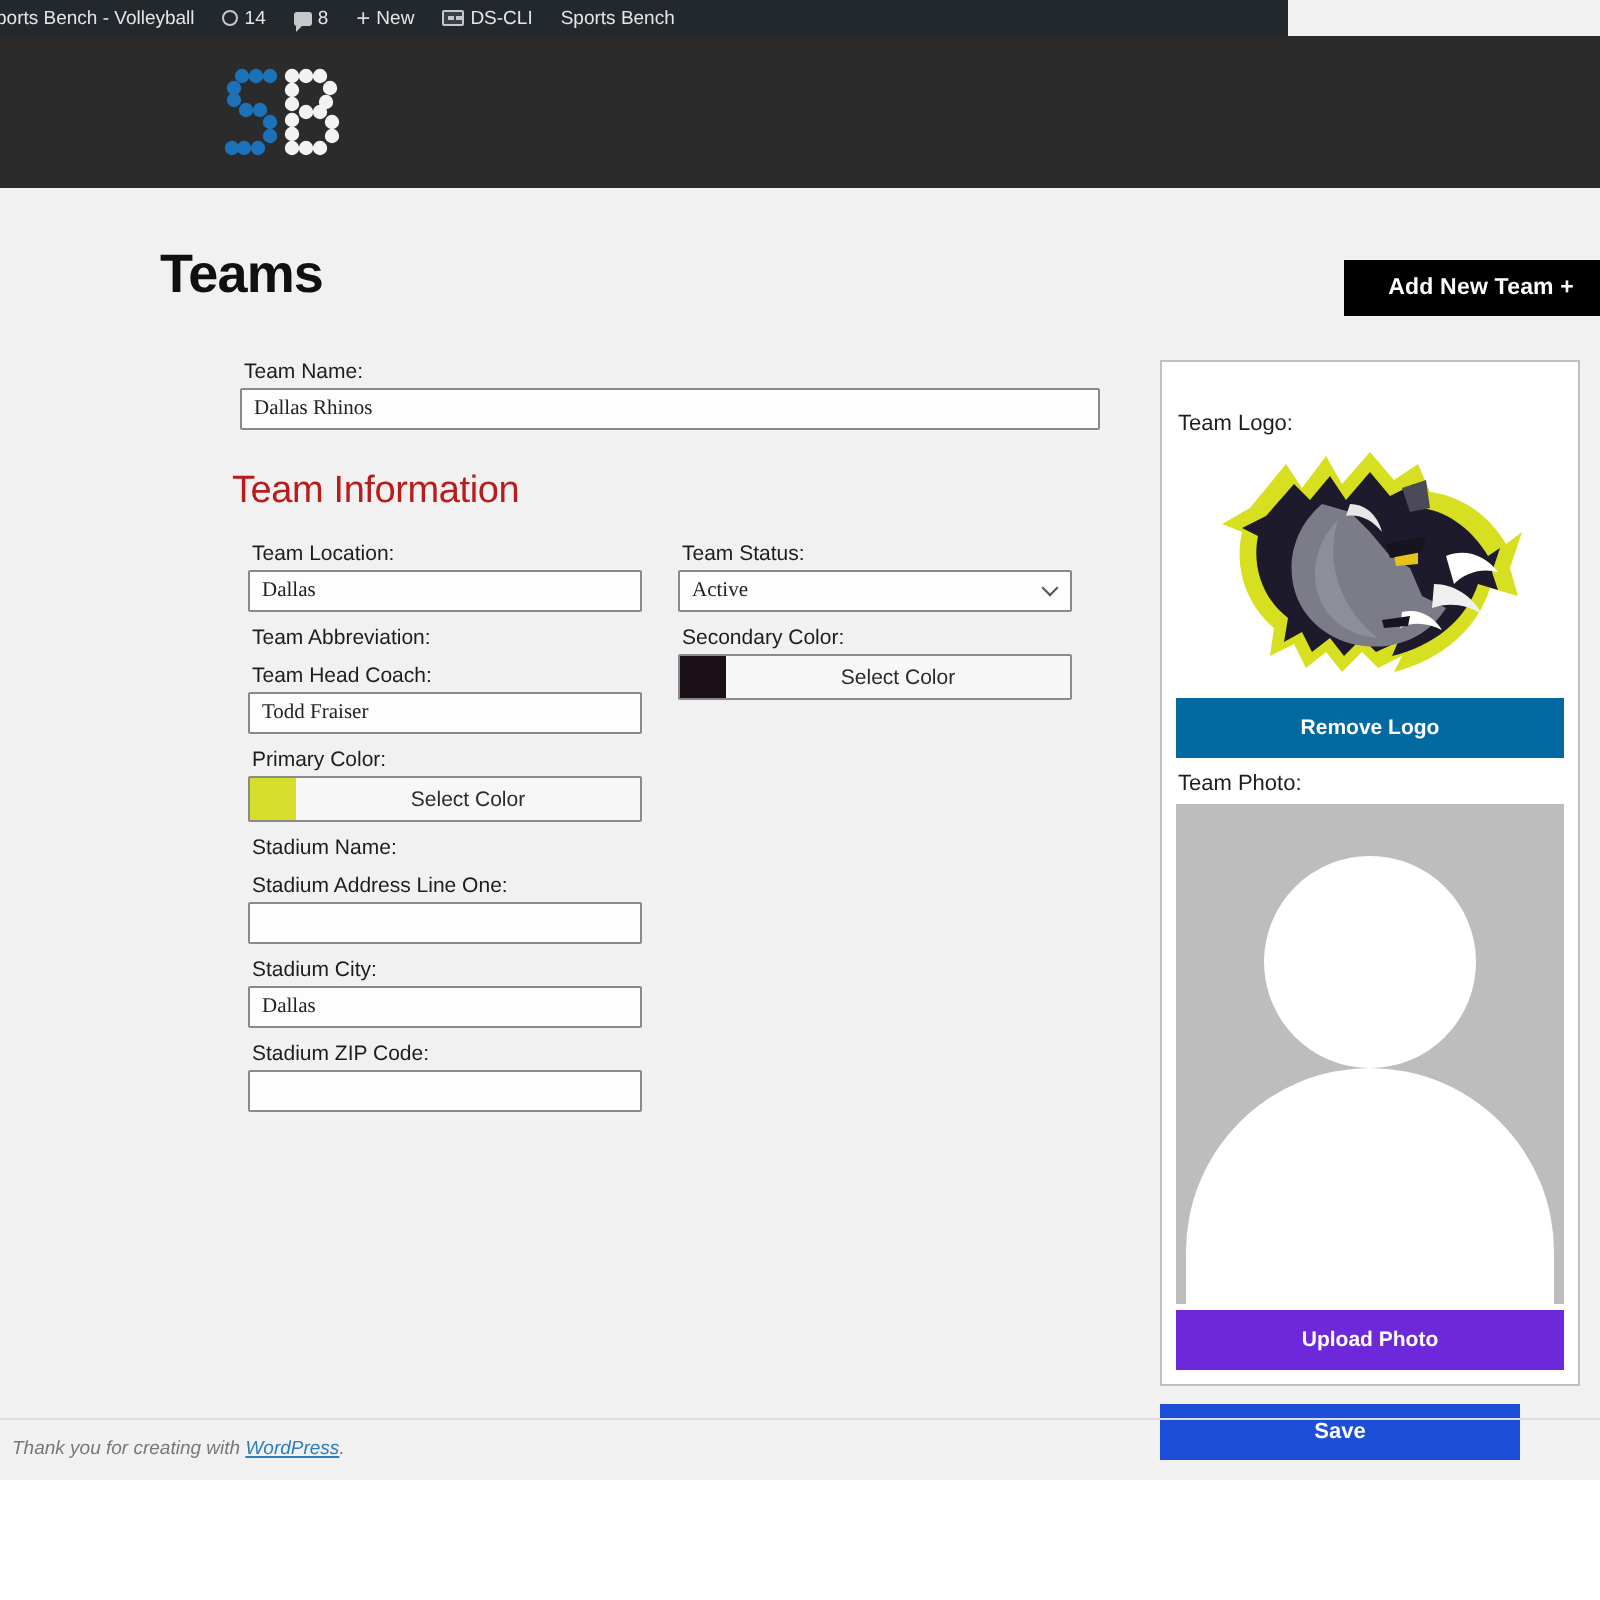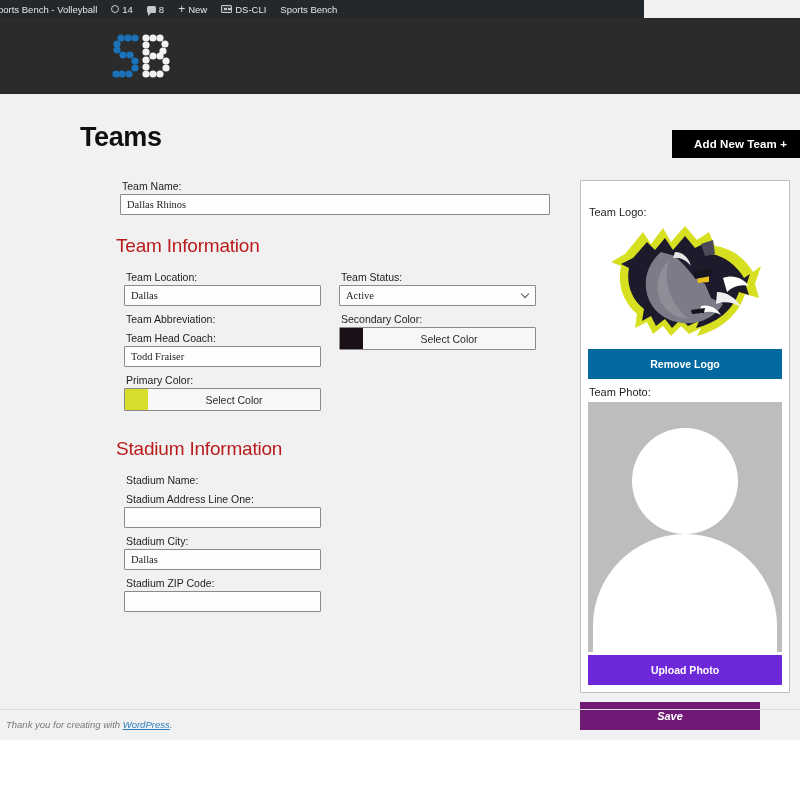--- a/index.html
+++ b/index.html
@@ -167,24 +167,24 @@
   }
   #photo-box .body {
     position:absolute; left:50%; top:132px;
     transform:translateX(-50%);
     width:184px; height:190px;
     border-radius:92px 92px 0 0;
     background:#fff;
   }
   #save-btn {
     margin-top:9px; width:180px;
-    background:#701a75; border:none; color:#fff;
+    background:#1d4ed8; border:none; color:#fff;
     font-family:"Liberation Sans", sans-serif;
     font-size:11px; font-weight:bold;
-    padding:8px 0; cursor:pointer;font-style:italic;
+    padding:8px 0; cursor:pointer;
   }
 
   
   #footer {
     position:absolute; left:0; bottom:70px; width:800px;
     border-top:1px solid #dcdcdc;
     padding:9px 0 0 6px;
     font-size:9.5px; font-style:italic; color:#787878;
   }
   #footer a { color:#2a7fbb; }
@@ -321,21 +321,20 @@
           <label class="fld-label">Secondary Color:</label>
           <div class="color-btn">
             <span class="color-swatch" id="sw-secondary" style="background: rgb(27, 16, 24);"></span>
             <span class="color-label">Select Color</span>
           </div>
         </div>
 
       </div>
     </div>
 
-    <h2 class="section">Stadium Information</h2>
 
     <div class="grid2">
       <div class="col">
 
         <div class="fld-group">
           <label class="fld-label">Stadium Name:</label>
         </div>
 
         <div class="fld-group">
           <label class="fld-label">Stadium Address Line One:</label>

